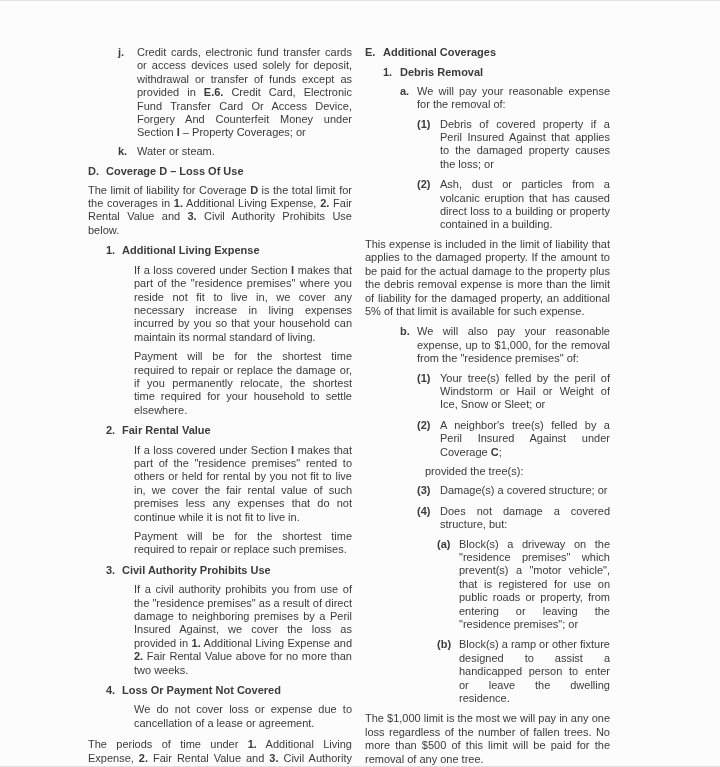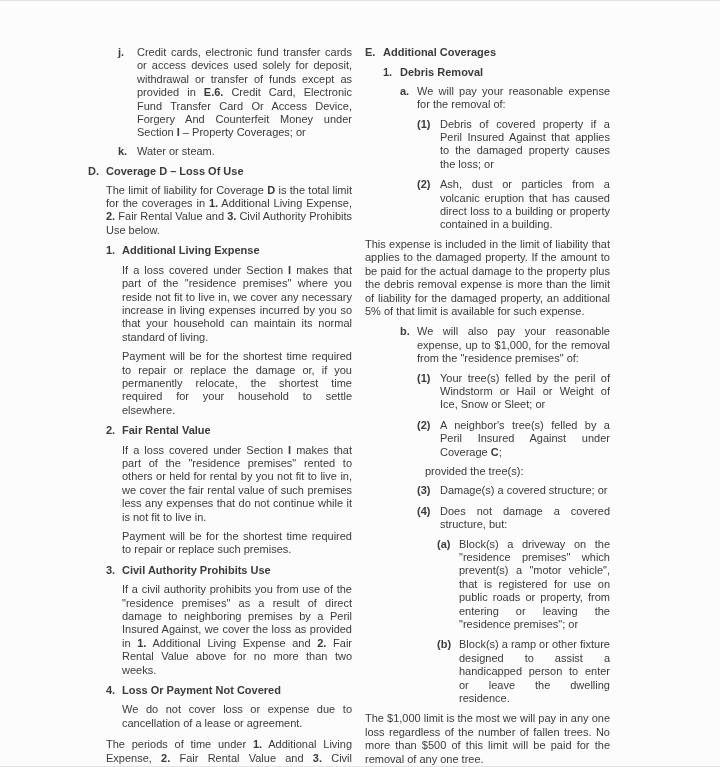--- a/index.html
+++ b/index.html
@@ -20,23 +20,23 @@
   .col-left{width:264px;margin-left:88px;flex:none;}
   .col-right{width:245px;margin-left:13px;flex:none;}
   .li,.p,.hd{position:relative;margin:6px 0 0 0;text-align:justify;}
   .hd{font-weight:700;text-align:left;margin-top:7px;}
   .first{margin-top:0;}
   .mk{position:absolute;left:0;top:0;font-weight:700;}
   b{font-weight:700;}
   
   .L-jk{margin-left:30px;padding-left:19px;}
   .L-d{padding-left:18px;}
-  .L-body{margin-left:18px;}
+  .L-body{}
   .L-num{margin-left:18px;padding-left:16px;}
-  .L-numbody{margin-left:34px;}
+  .L-numbody{margin-left:46px;}
   
   .R-e{padding-left:18px;}
   .R-num{margin-left:18px;padding-left:17px;}
   .R-ab{margin-left:35px;padding-left:17px;}
   .R-par{margin-left:52px;padding-left:23px;}
   .R-abody{}
   .R-prov{margin-left:60px;}
   .R-sub{margin-left:72px;padding-left:22px;}
   .mt5{margin-top:5px;}
   .mt7{margin-top:7px;}

